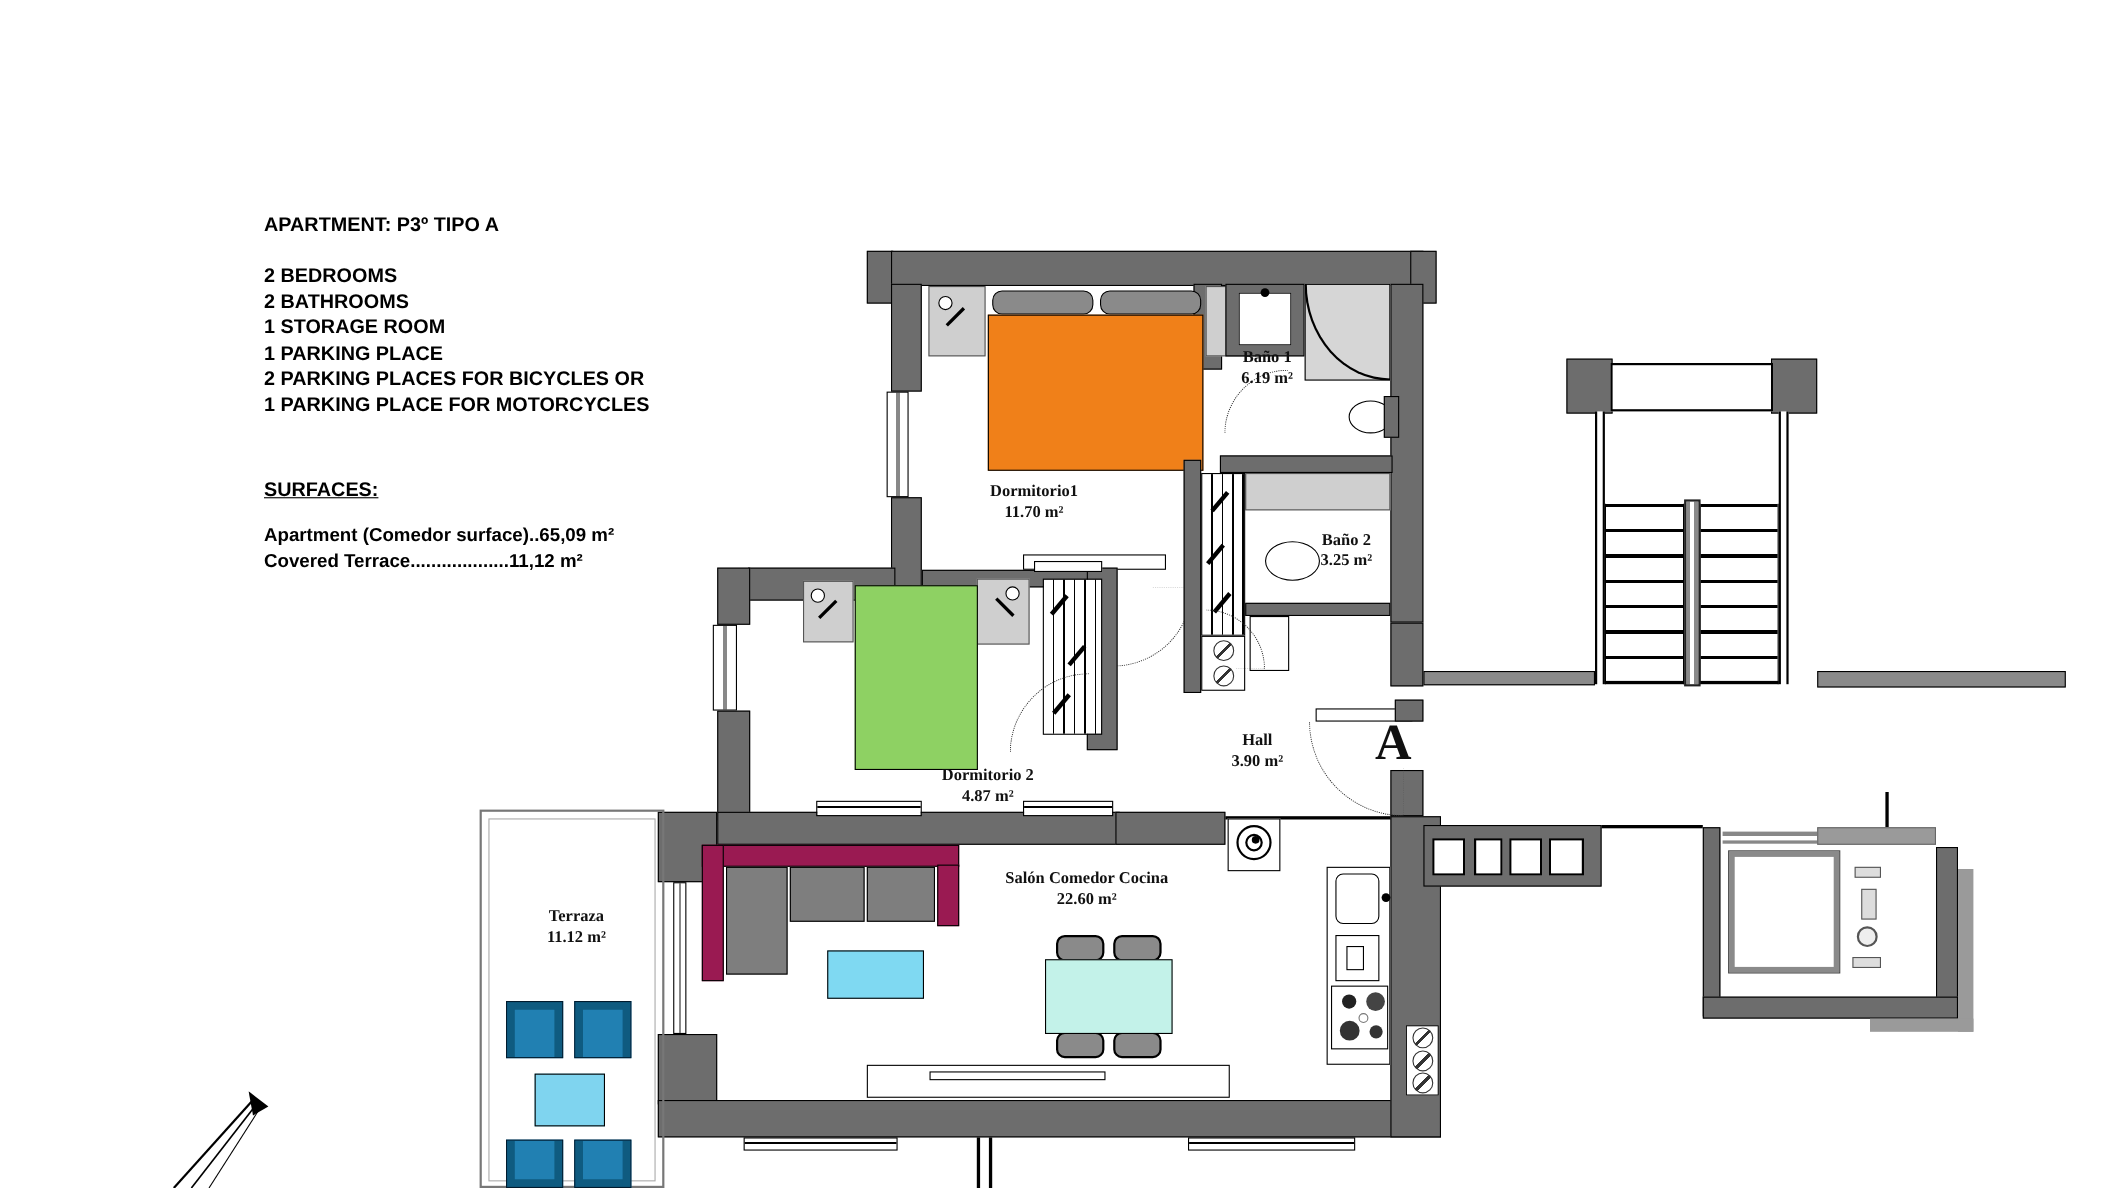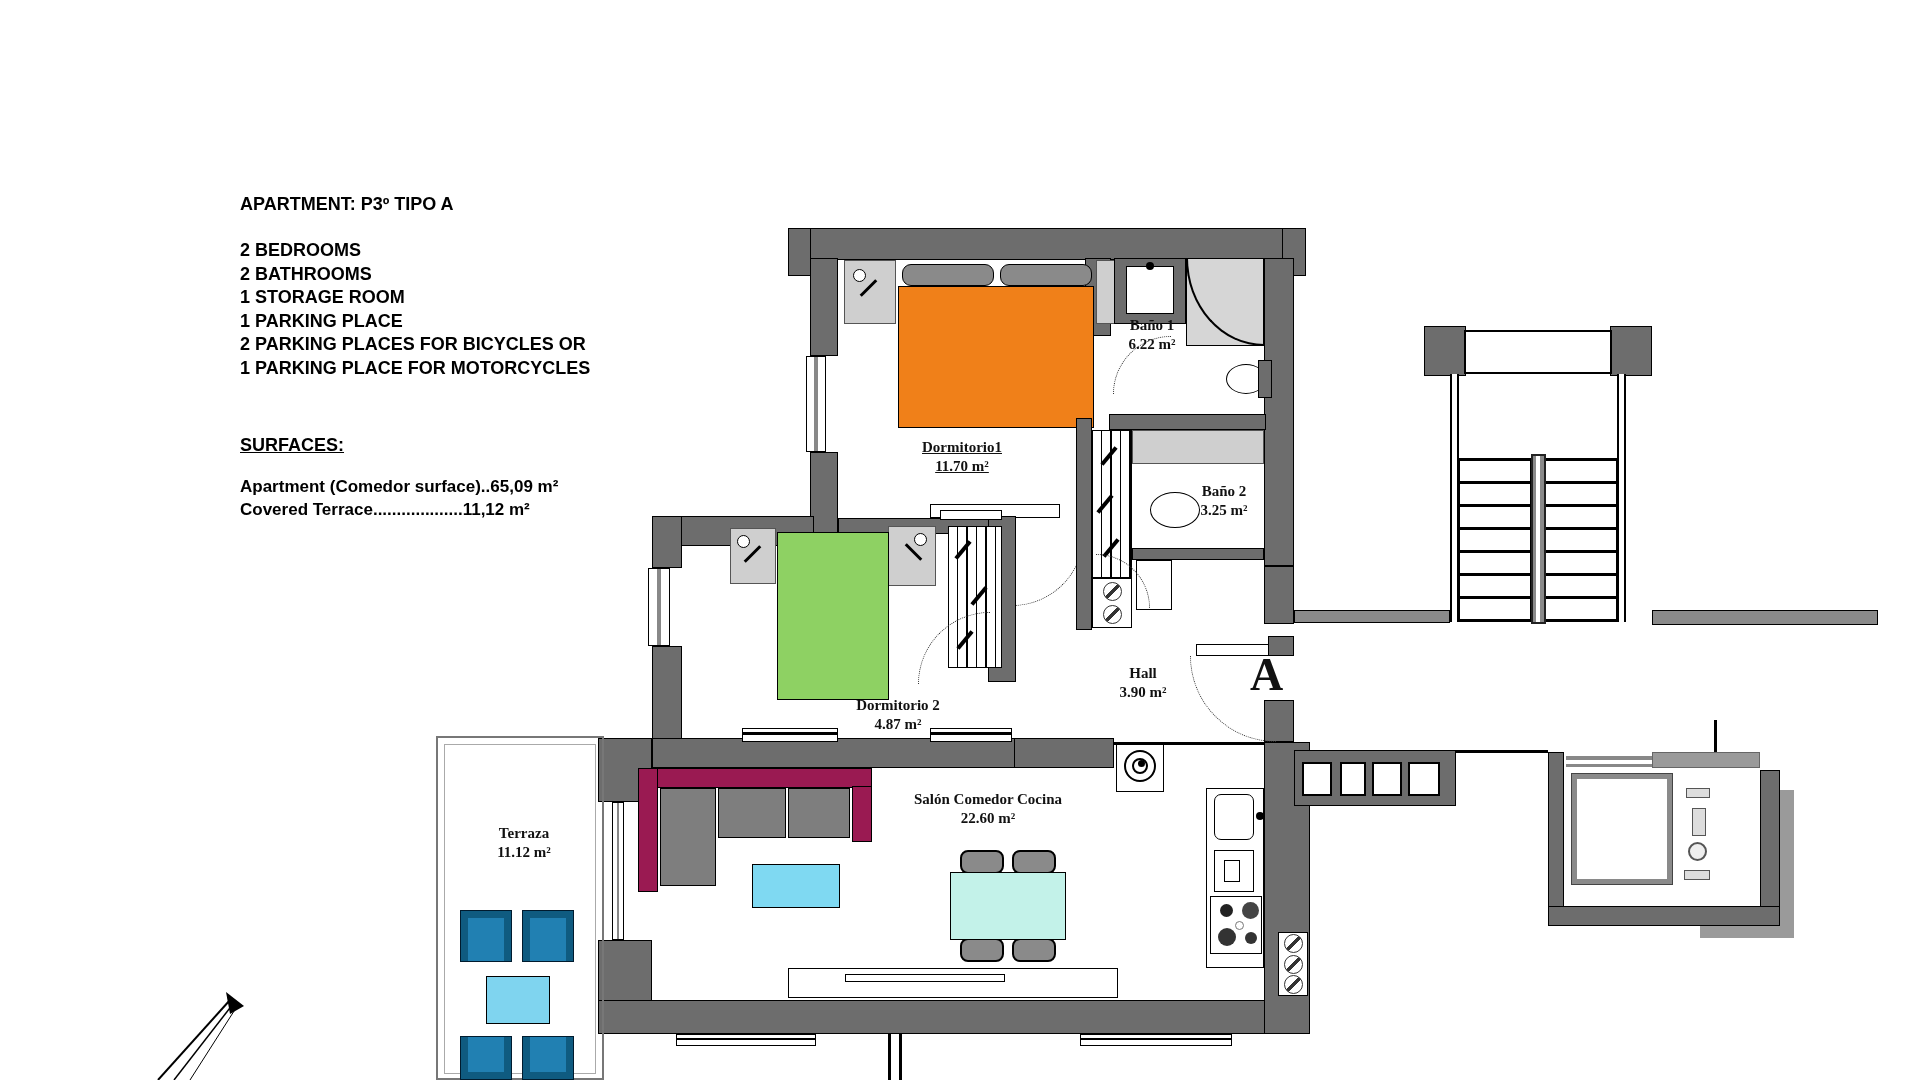--- a/index.html
+++ b/index.html
@@ -244,27 +244,27 @@
   <div class="abs" style="left:1780px;top:790px;width:14px;height:148px;background:#9a9a9a;"></div>
   <div class="abs" style="left:1700px;top:926px;width:94px;height:12px;background:#9a9a9a;"></div>
 
   <svg class="abs" style="left:148px;top:992px;" width="110" height="88" viewBox="0 0 110 88">
     <polygon points="78,0 96,14 82,22" fill="#000"></polygon>
     <line x1="10" y1="88" x2="82" y2="8" stroke="#000" stroke-width="2"></line>
     <line x1="26" y1="88" x2="85" y2="12" stroke="#000" stroke-width="1.5"></line>
     <line x1="42" y1="88" x2="88" y2="16" stroke="#000" stroke-width="1"></line>
   </svg>
 
-  <div class="rlabel" style="left:962px;top:438px;text-decoration:underline;">
+  <div class="rlabel" style="left:940px;top:438px;">
     <div>Dormitorio1</div>
     <div>11.70 m²</div>
   </div>
   <div class="rlabel" style="left:1152px;top:316px;">
     <div>Baño 1</div>
-    <div>6.22 m²</div>
+    <div>6.19 m²</div>
   </div>
   <div class="rlabel" style="left:1224px;top:482px;">
     <div>Baño 2</div>
     <div>3.25 m²</div>
   </div>
   <div class="rlabel" style="left:898px;top:696px;">
     <div>Dormitorio 2</div>
     <div>4.87 m²</div>
   </div>
   <div class="rlabel" style="left:1143px;top:664px;">

